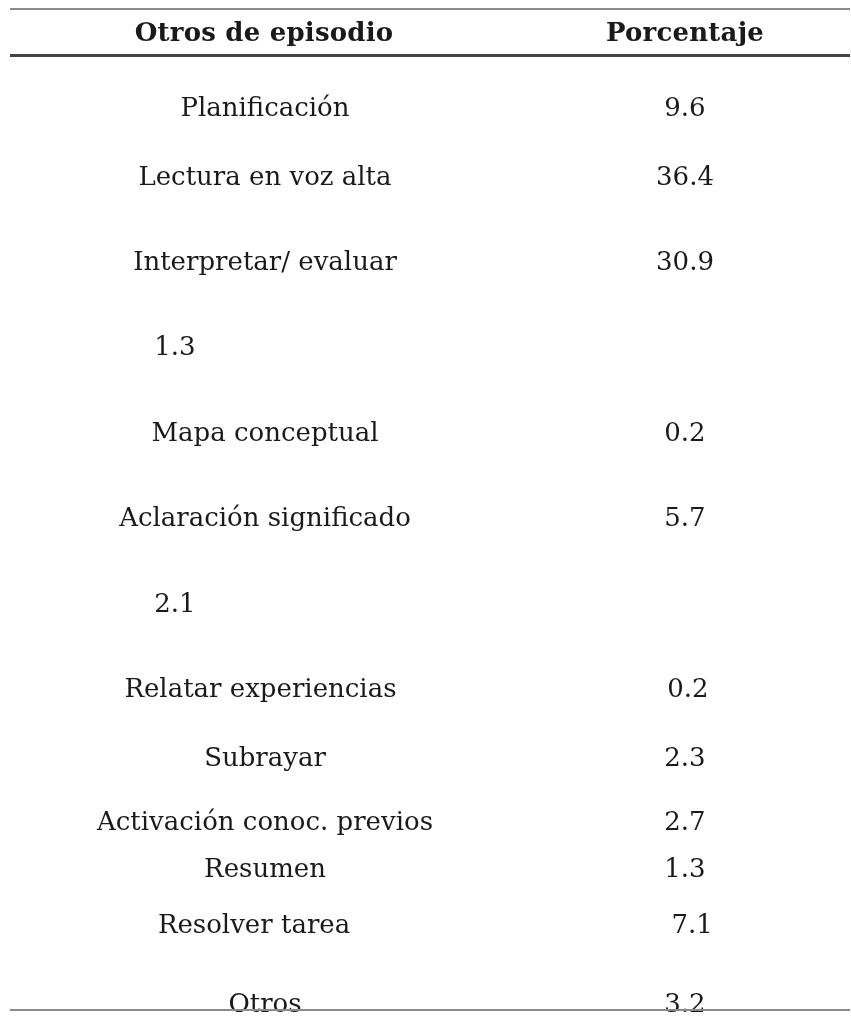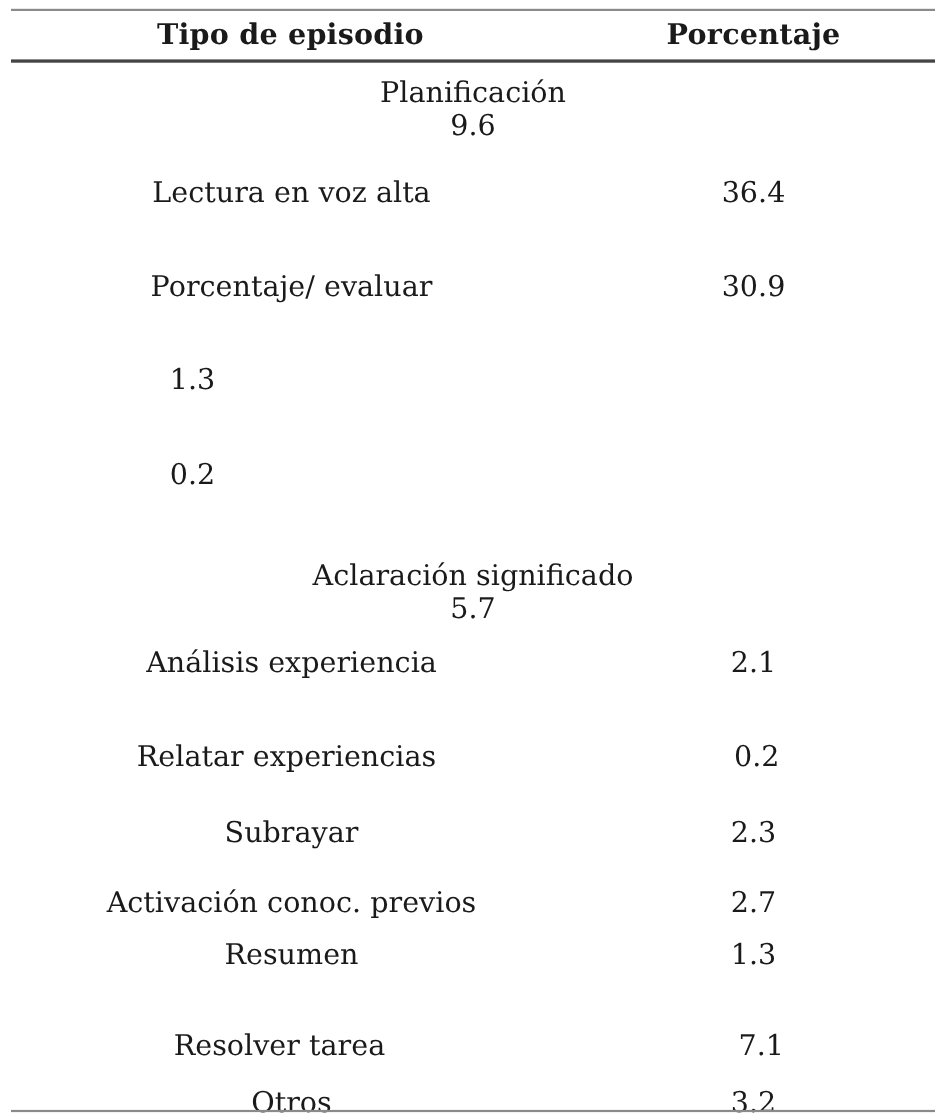--- a/index.html
+++ b/index.html
@@ -79,69 +79,69 @@
     .data-row .col-pct {
       width: 330px;
     }
   </style>
 </head>
 <body>
 
 <div class="table-wrap">
   <div class="rule-top"></div>
   <div class="header-row">
-    <div class="col-type">Tipo de episodio</div>
+    <div class="col-type">Otros de episodio</div>
     <div class="col-pct">Porcentaje</div>
   </div>
   <div class="rule-mid"></div>
 
   <div class="body-rows" style="height:952px;">
-    <div class="data-row" style="top:13px;flex-direction:column;">
+    <div class="data-row" style="top:30px;">
       <div class="col-type">Planificación</div>
       <div class="col-pct">9.6</div>
     </div>
     <div class="data-row" style="top:99px;justify-content:center;">
       <div class="col-type">Lectura en voz alta</div>
       <div class="col-pct">36.4</div>
     </div>
     <div class="data-row" style="top:184px;">
-      <div class="col-type">Porcentaje/ evaluar</div>
+      <div class="col-type">Interpretar/ evaluar</div>
       <div class="col-pct">30.9</div>
     </div>
     <div class="data-row" style="top:269px;">
       <div class="col-pct">1.3</div>
     </div>
     <div class="data-row" style="top:355px;">
+      <div class="col-type">Mapa conceptual</div>
       <div class="col-pct">0.2</div>
     </div>
-    <div class="data-row" style="top:452px;flex-direction:column;">
+    <div class="data-row" style="top:440px;">
       <div class="col-type">Aclaración significado</div>
       <div class="col-pct">5.7</div>
     </div>
     <div class="data-row" style="top:526px;">
-      <div class="col-type">Análisis experiencia</div>
       <div class="col-pct">2.1</div>
     </div>
     <div class="data-row" style="top:611px;gap:15px;">
       <div class="col-type">Relatar experiencias</div>
       <div class="col-pct">0.2</div>
     </div>
     <div class="data-row" style="top:680px;justify-content:flex-end;">
       <div class="col-type">Subrayar</div>
       <div class="col-pct">2.3</div>
     </div>
     <div class="data-row" style="top:744px;">
       <div class="col-type">Activación conoc. previos</div>
       <div class="col-pct">2.7</div>
     </div>
     <div class="data-row" style="top:791px;">
       <div class="col-type">Resumen</div>
       <div class="col-pct">1.3</div>
     </div>
-    <div class="data-row" style="top:874px;gap:36px;">
+    <div class="data-row" style="top:847px;gap:36px;">
       <div class="col-type">Resolver tarea</div>
       <div class="col-pct">7.1</div>
     </div>
     <div class="data-row" style="top:926px;">
       <div class="col-type">Otros</div>
       <div class="col-pct">3.2</div>
     </div>
   </div>
   <div class="rule-bottom" style="position:absolute; top:1001px; left:0; width:840px;"></div>
 </div>

